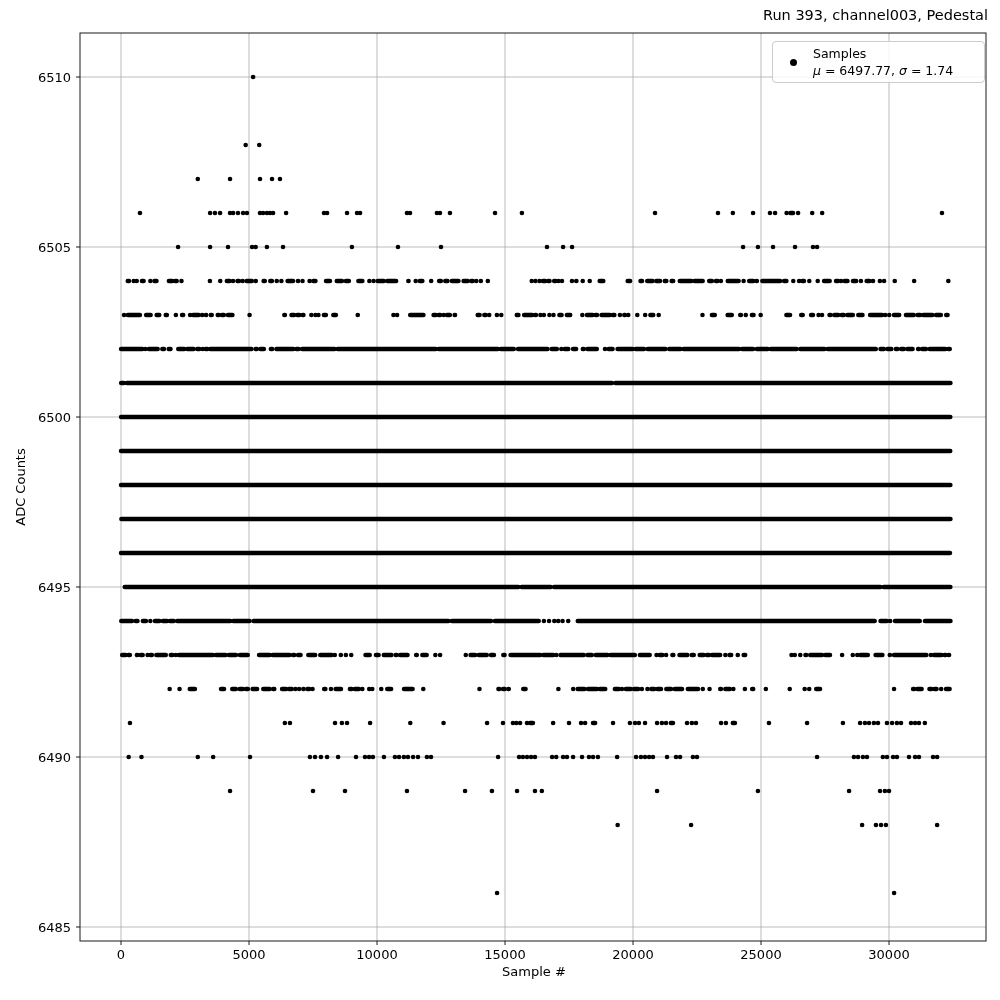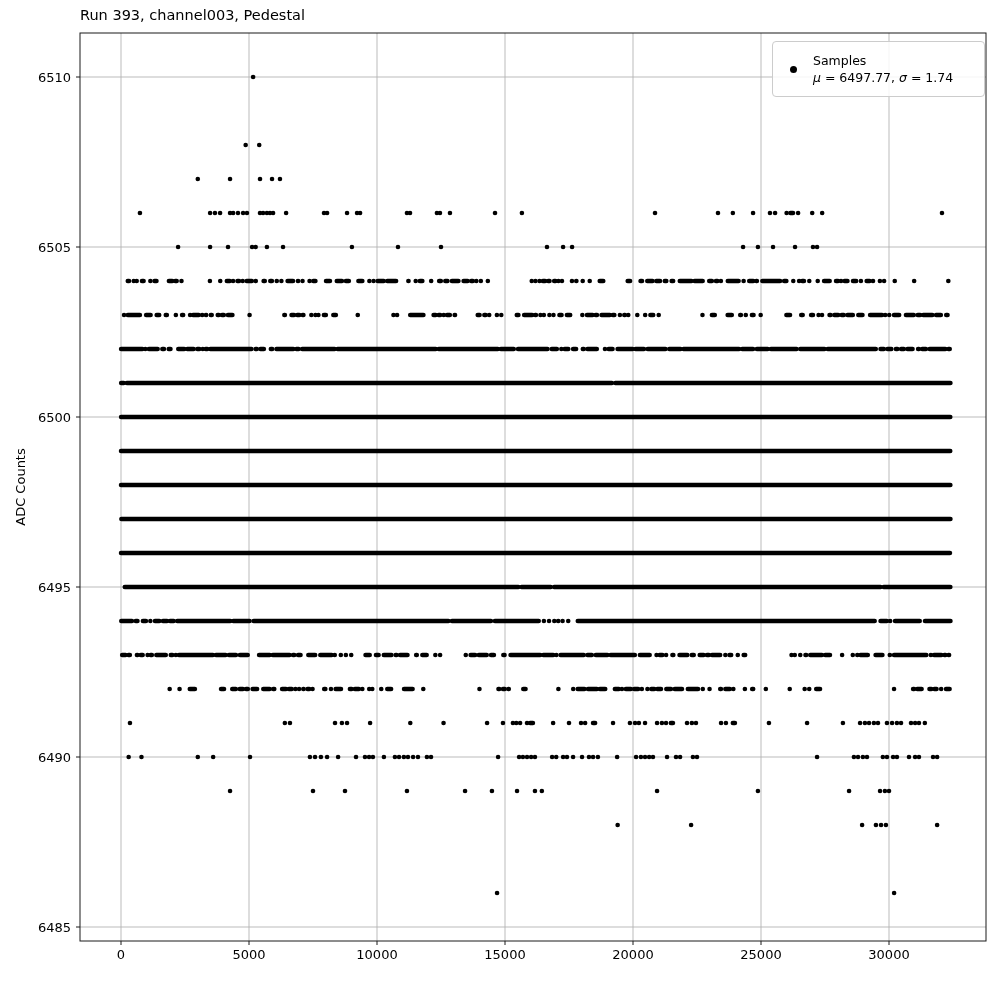--- a/index.html
+++ b/index.html
@@ -3,33 +3,33 @@
 <meta charset="utf-8">
 <style>
   html,body{margin:0;padding:0;background:#ffffff;}
   #figure-root{
     position:relative;width:1000px;height:1000px;background:#ffffff;
     font-family:"DejaVu Sans","Liberation Sans",sans-serif;color:#000;
     overflow:hidden;
   }
   #plot-svg{position:absolute;left:0;top:0;}
   .chart-title{
-    position:absolute;left:80px;top:7px;width:908px;text-align:left;
+    position:absolute;left:80px;top:7px;width:908px;text-align:right;
     font-size:14.5px;color:#000;
   }
   .x-axis-label{
     position:absolute;left:80px;top:964px;width:908px;text-align:center;
     font-size:13px;color:#000;
   }
   .y-axis-label{
     position:absolute;left:20px;top:487px;font-size:13px;color:#000;
     transform:translate(-50%,-50%) rotate(-90deg);white-space:nowrap;
   }
   .legend-box{
-    position:absolute;left:772px;top:41px;width:213px;height:56px;
+    position:absolute;left:772px;top:41px;width:213px;height:42px;
     background:rgba(255,255,255,0.85);border:1px solid #cccccc;border-radius:4px;
     display:flex;align-items:center;box-sizing:border-box;
   }
   .legend-marker-col{
     width:40px;display:flex;justify-content:center;align-items:center;
   }
   .legend-dot{width:7px;height:7px;border-radius:50%;background:#000;}
   .legend-text-col{font-size:12.5px;line-height:17px;color:#000;}
   .math-italic{font-style:italic;}
 </style>
@@ -694,20 +694,21 @@
         <line x1="76" y1="417" x2="80" y2="417" stroke="#1a1a1a" stroke-width="1"></line>
         <text x="71" y="421.5" text-anchor="end" font-size="13px" fill="#000">6500</text>
         <line x1="76" y1="247" x2="80" y2="247" stroke="#1a1a1a" stroke-width="1"></line>
         <text x="71" y="251.5" text-anchor="end" font-size="13px" fill="#000">6505</text>
         <line x1="76" y1="77" x2="80" y2="77" stroke="#1a1a1a" stroke-width="1"></line>
         <text x="71" y="81.5" text-anchor="end" font-size="13px" fill="#000">6510</text>
       </g>
   </svg>
 
   <div class="chart-title">Run 393, channel003, Pedestal</div>
+  <div class="x-axis-label">Sample #</div>
   <div class="y-axis-label">ADC Counts</div>
 
   <div class="legend-box">
     <div class="legend-marker-col">
       <div class="legend-dot"></div>
     </div>
     <div class="legend-text-col">
       <div>Samples</div>
       <div><span class="math-italic">μ</span><span> = 6497.77, </span><span class="math-italic">σ</span><span> = 1.74</span></div>
     </div>

